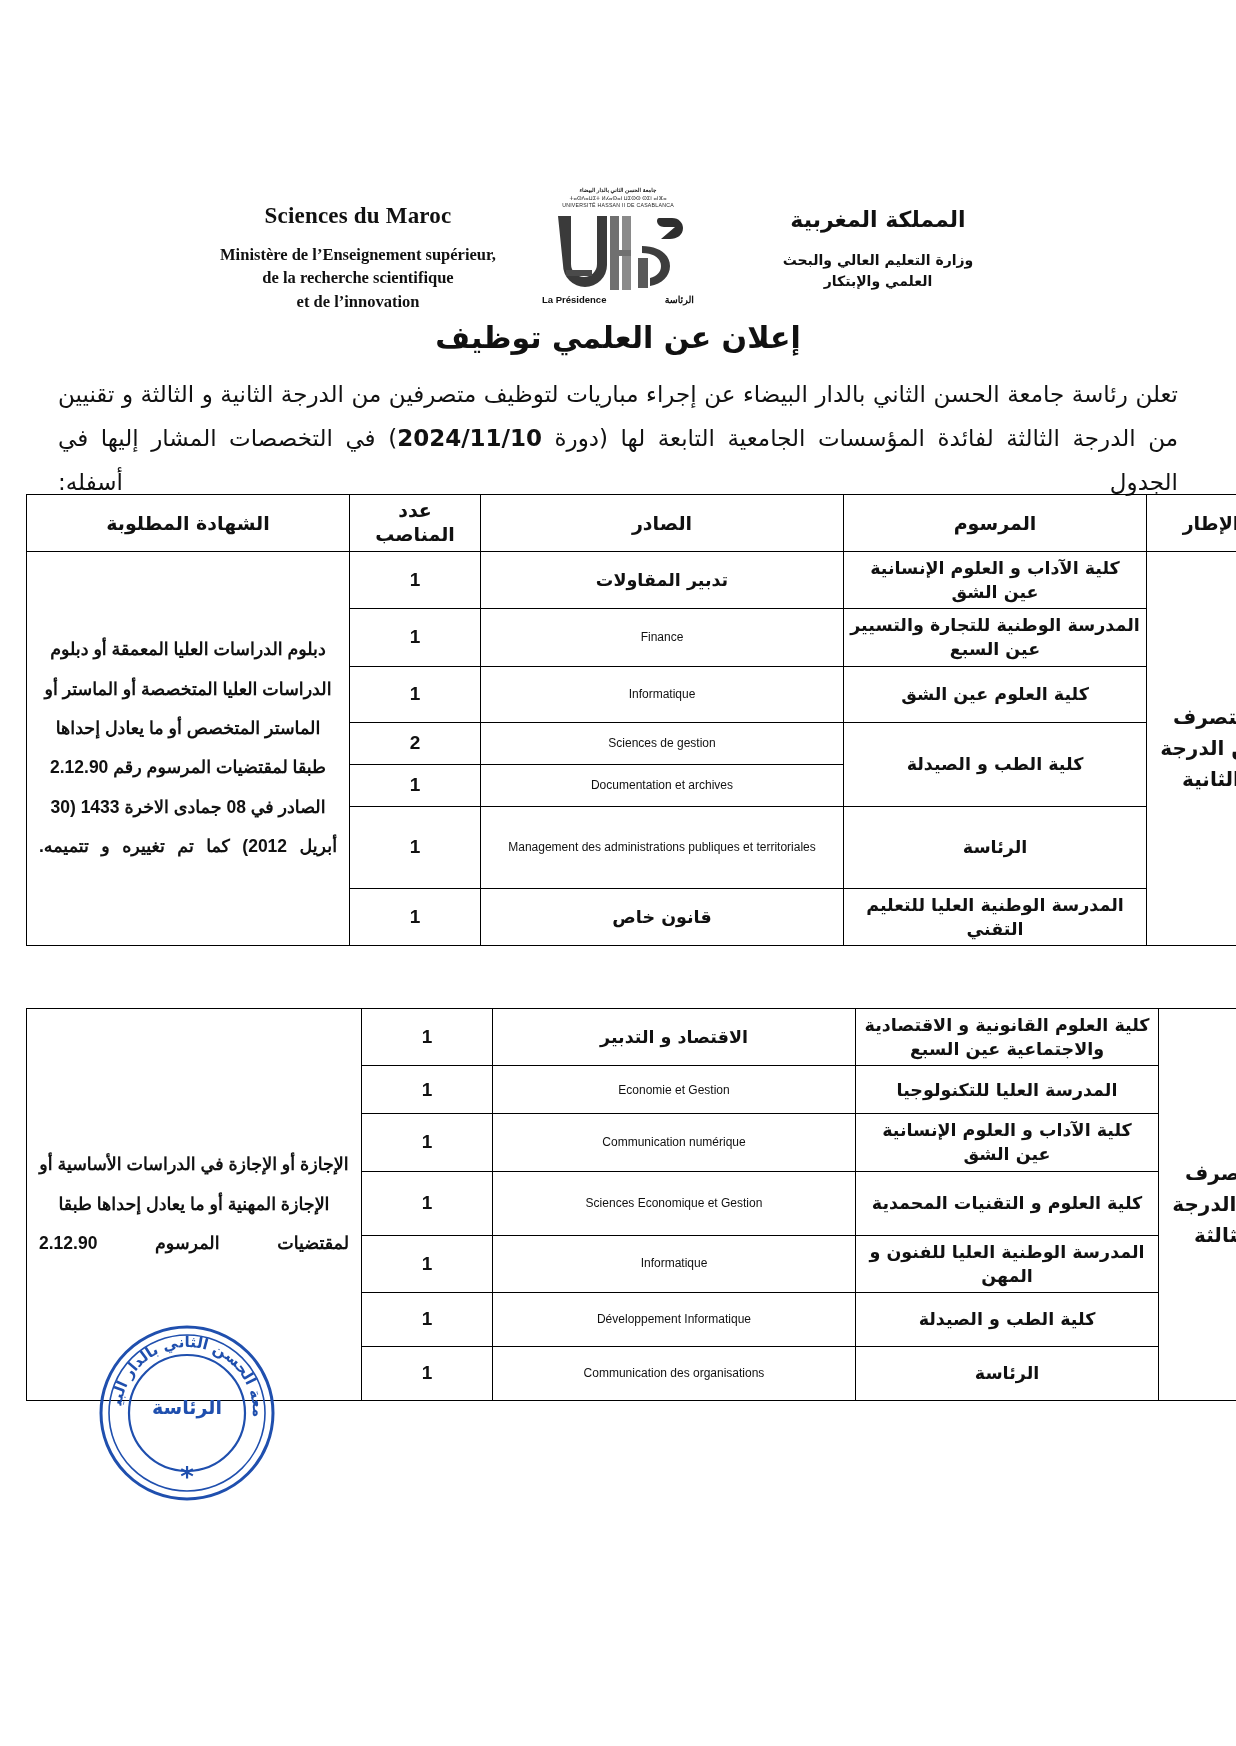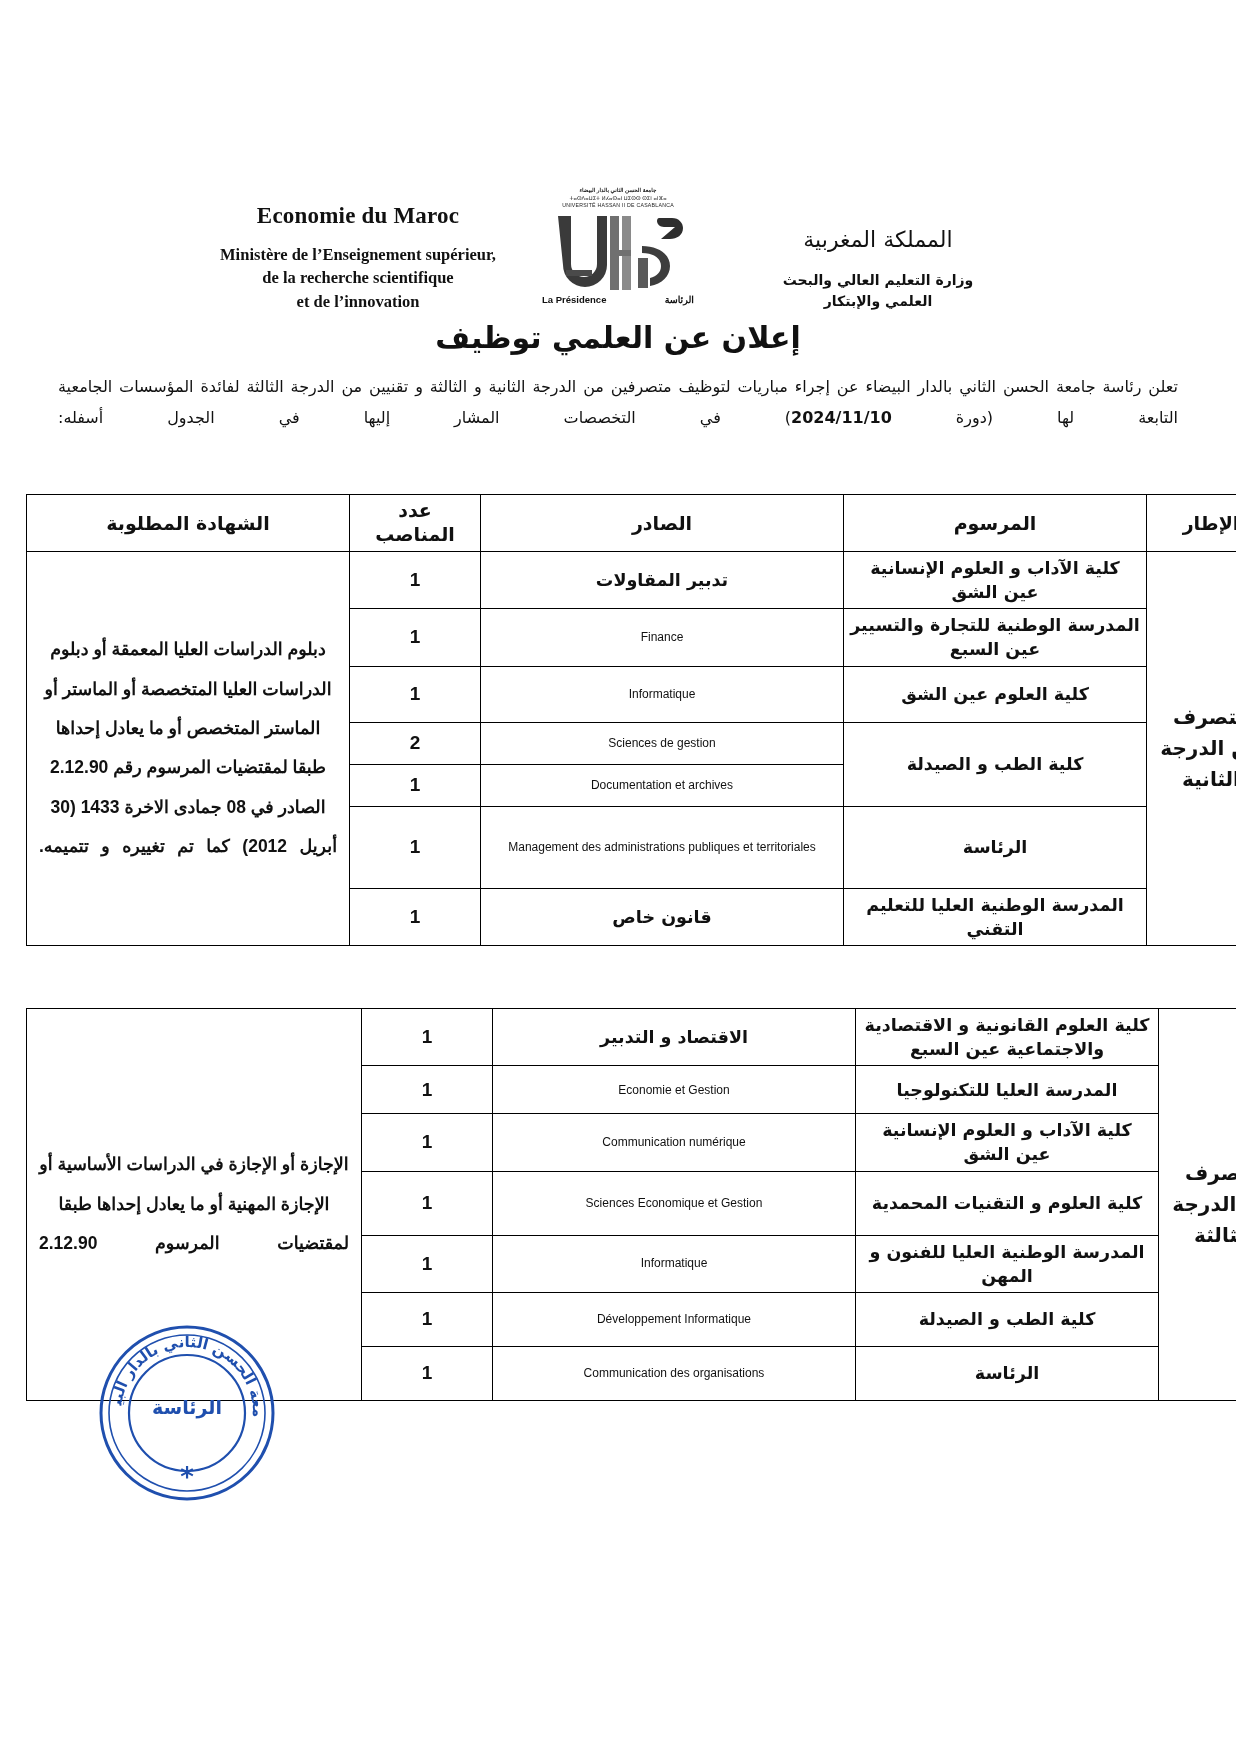--- a/index.html
+++ b/index.html
@@ -88,24 +88,23 @@
   }
 
   .header-ar {
     width: 340px;
     text-align: center;
     padding-top: 22px;
     direction: rtl;
   }
   .header-ar .ar1 {
     font-size: 22px;
-    font-weight: normal;
+    font-weight: bold;
     margin-bottom: 18px;
     font-family: "DejaVu Sans", "Liberation Sans", sans-serif;
-    margin-top: 20px;
   }
   .header-ar .ar2,
   .header-ar .ar3 {
     font-size: 14px;
     font-weight: bold;
     line-height: 1.5;
     font-family: "DejaVu Sans", "Liberation Sans", sans-serif;
   }
 
   
@@ -123,21 +122,21 @@
 
   
   .intro {
     position: absolute;
     top: 372px;
     right: 58px;
     width: 1120px;
     direction: rtl;
     text-align: justify;
     text-align-last: justify;
-    font-size: 16px;
+    font-size: 23px;
     line-height: 1.92;
     font-family: "DejaVu Sans", "Liberation Sans", sans-serif;
   }
   .intro b { font-weight: bold; }
 
   
   .tbl-wrap { position: absolute; left: 26px; width: 1184px; }
   .tbl-wrap.t1 { top: 494px; }
   .tbl-wrap.t2 { top: 1008px; }
 
@@ -226,21 +225,21 @@
   }
 </style>
 </head>
 <body>
 
 <div class="page">
 
   <div class="header">
 
     <div class="header-fr">
-      <div class="line1">Economie du Maroc</div>
+      <div class="line1">Sciences du Maroc</div>
       <div class="line2">Ministère de l’Enseignement supérieur,</div>
       <div class="line3">de la recherche scientifique</div>
       <div class="line4">et de l’innovation</div>
     </div>
 
     <div class="logo-block">
       <div class="logo-tiny">
         <div class="ar">جامعة الحسن الثاني بالدار البيضاء</div>
         <div class="tif">ⵜⴰⵙⴷⴰⵡⵉⵜ ⵍⵃⴰⵙⴰⵏ ⵡⵉⵙⵙ ⵙⵉⵏ ⴰⵏⴼⴰ</div>
         <div class="lat">UNIVERSITÉ HASSAN II DE CASABLANCA</div>

